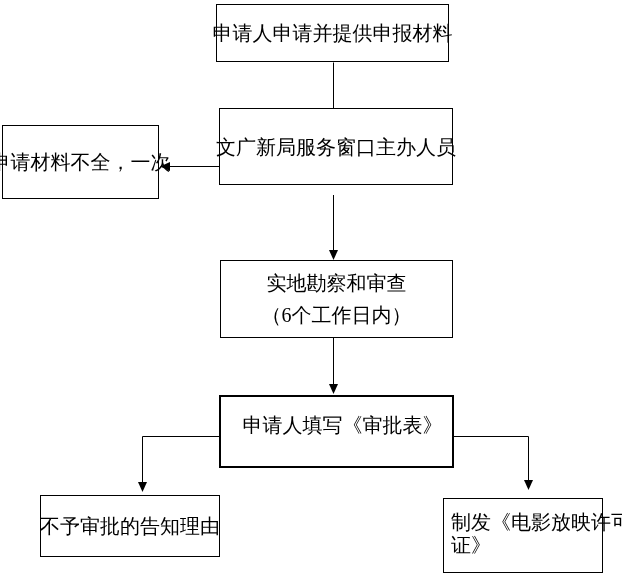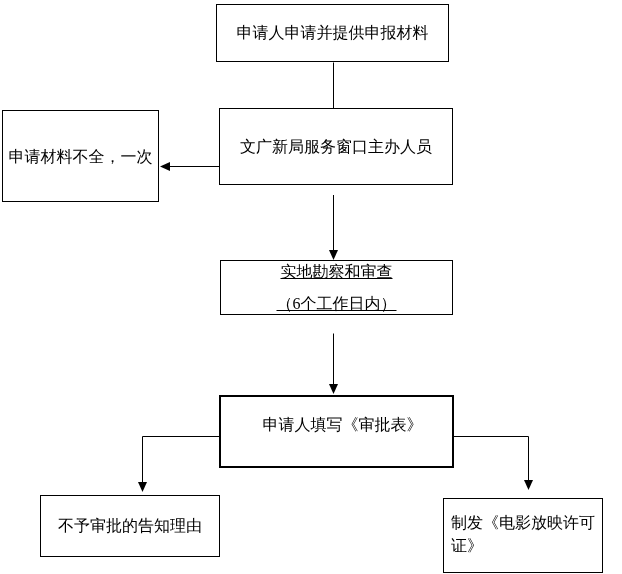--- a/index.html
+++ b/index.html
@@ -20,28 +20,28 @@
   .node {
     position: absolute;
     box-sizing: border-box;
     border: 1px solid #000000;
     background: #ffffff;
     display: flex;
     flex-direction: column;
     justify-content: center;
     align-items: center;
     text-align: center;
-    font-size: 16px;
+    font-size: 20px;
     line-height: 32px;
   }
   .node .line { display: block; white-space: nowrap; }
   .node-start   { left: 216px; top: 4px;   width: 233px; height: 58px; }
   .node-review  { left: 219px; top: 108px; width: 234px; height: 77px; gap: 13px; }
-  .node-notify  { left: 2px;   top: 110px; width: 157px; height: 92px; line-height: 33px; }
-  .node-survey  { left: 220px; top: 260px; width: 233px; height: 55px; text-decoration: underline; }
+  .node-notify  { left: 2px;   top: 125px; width: 157px; height: 74px; line-height: 33px; }
+  .node-survey  { left: 220px; top: 260px; width: 233px; height: 78px; }
   .node-fill    { left: 219px; top: 395px; width: 235px; height: 73px; border-width: 2px; padding-bottom: 14px; padding-left: 12px; }
   .node-reject  { left: 40px;  top: 495px; width: 180px; height: 62px; }
   .node-issue   {
     left: 443px; top: 498px; width: 160px; height: 75px;
     justify-content: flex-start; align-items: flex-start;
     text-align: left; padding: 12px 7px; line-height: 23px;
   }
 </style>
 </head>
 <body>

